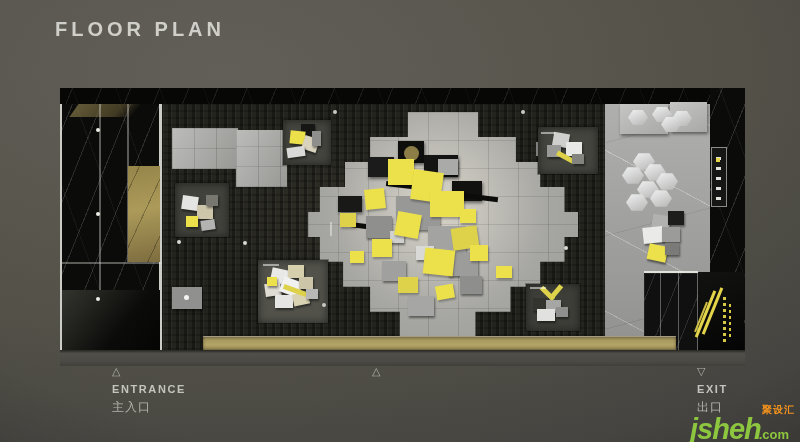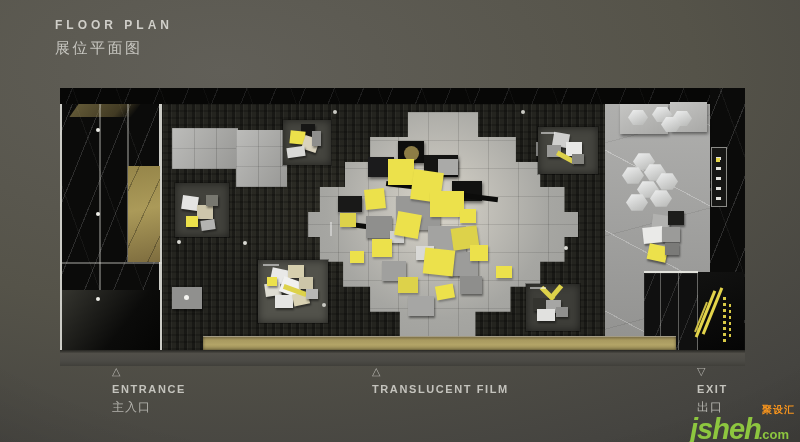--- a/index.html
+++ b/index.html
@@ -47,21 +47,21 @@
   .vignette{pointer-events:none;background:radial-gradient(120% 115% at 50% 40%, rgba(0,0,0,0) 55%, rgba(0,0,0,.28) 100%);}
   
   .d-display-cube{box-shadow:1px 2px 2px rgba(0,0,0,.45);}
   .d-film-panel{box-shadow:1px 2px 2px rgba(0,0,0,.28);}
   .d-canopy-panel{box-shadow:1px 2px 3px rgba(0,0,0,.5);}
   .d-booth-mat{box-shadow:inset 0 0 8px rgba(0,0,0,.55), 0 0 0 1px rgba(0,0,0,.3);}
   .d-hex-table{background:linear-gradient(155deg,#edeeee 8%,#b8b9b7 92%);filter:drop-shadow(1px 2px 1px rgba(0,0,0,.35));}
   .d-reception-table{box-shadow:1px 2px 2px rgba(0,0,0,.5);}
   
   .title{left:55px;top:18px;color:#cfcec8;}
-  .t-en{font-size:12px;letter-spacing:4px;font-weight:bold;color:#d0cfc9;}
+  .t-en{font-size:20px;letter-spacing:4px;font-weight:bold;color:#d0cfc9;}
   .t-zh{font-size:15px;letter-spacing:2.5px;margin-top:7px;color:#c7c6c0;}
   .legend{top:365px;color:#b8b7b1;}
   .lg-marker{font-size:11px;line-height:12px;color:#b2b1ab;}
   .lg-en{font-size:11px;letter-spacing:1.6px;font-weight:bold;margin-top:6px;color:#c4c3bd;}
   .lg-zh{font-size:12px;letter-spacing:1px;margin-top:4px;color:#b5b4ae;}
   .wm{right:2px;bottom:0;width:110px;height:42px;}
   .wm-name{position:absolute;left:2px;bottom:-4px;font-size:29px;font-weight:bold;letter-spacing:-1px;color:#8dc63f;font-style:italic;}
   .wm-badge{position:absolute;right:3px;top:3px;font-size:10px;font-weight:bold;letter-spacing:1px;color:#f7941d;}
   .wm-tld{position:absolute;right:9px;bottom:0px;font-size:13px;font-weight:bold;color:#8dc63f;}
 </style>
@@ -213,31 +213,29 @@
       <div class="abs d-exit-chevron-bar" style="left: 711px; top: 286px; width: 3px; height: 50px; background: rgb(227, 212, 74); transform: rotate(22deg);"></div>
       <div class="abs d-exit-chevron-bar" style="left: 700px; top: 301px; width: 2px; height: 32px; background: rgb(207, 192, 69); transform: rotate(22deg);"></div>
       <div class="abs d-exit-sign-text-dashes" style="left: 723px; top: 296px; width: 3px; height: 46px; background: repeating-linear-gradient(0deg, rgb(216, 201, 69) 0px, rgb(216, 201, 69) 3px, rgba(0, 0, 0, 0) 3px, rgba(0, 0, 0, 0) 6px);"></div>
       <div class="abs d-exit-sign-text-dashes" style="left: 729px; top: 301px; width: 2px; height: 36px; background: repeating-linear-gradient(0deg, rgb(216, 201, 69) 0px, rgb(216, 201, 69) 3px, rgba(0, 0, 0, 0) 3px, rgba(0, 0, 0, 0) 6px);"></div>
     </div>
 
   <div class="abs vignette" style="inset:0;"></div>
 
   <div class="abs title">
     <div class="t-en">FLOOR PLAN</div>
-    <div class="t-zh">展位平面图</div>
   </div>
 
   <div class="abs legend" style="left:112px;">
     <div class="lg-marker">△</div>
     <div class="lg-en">ENTRANCE</div>
     <div class="lg-zh">主入口</div>
   </div>
   <div class="abs legend" style="left:372px;">
     <div class="lg-marker">△</div>
-    <div class="lg-en">TRANSLUCENT FILM</div>
   </div>
   <div class="abs legend" style="left:697px;">
     <div class="lg-marker">▽</div>
     <div class="lg-en">EXIT</div>
     <div class="lg-zh">出口</div>
   </div>
 
   <div class="abs wm">
     <span class="wm-name">jsheh</span>
     <span class="wm-badge">聚设汇</span>

